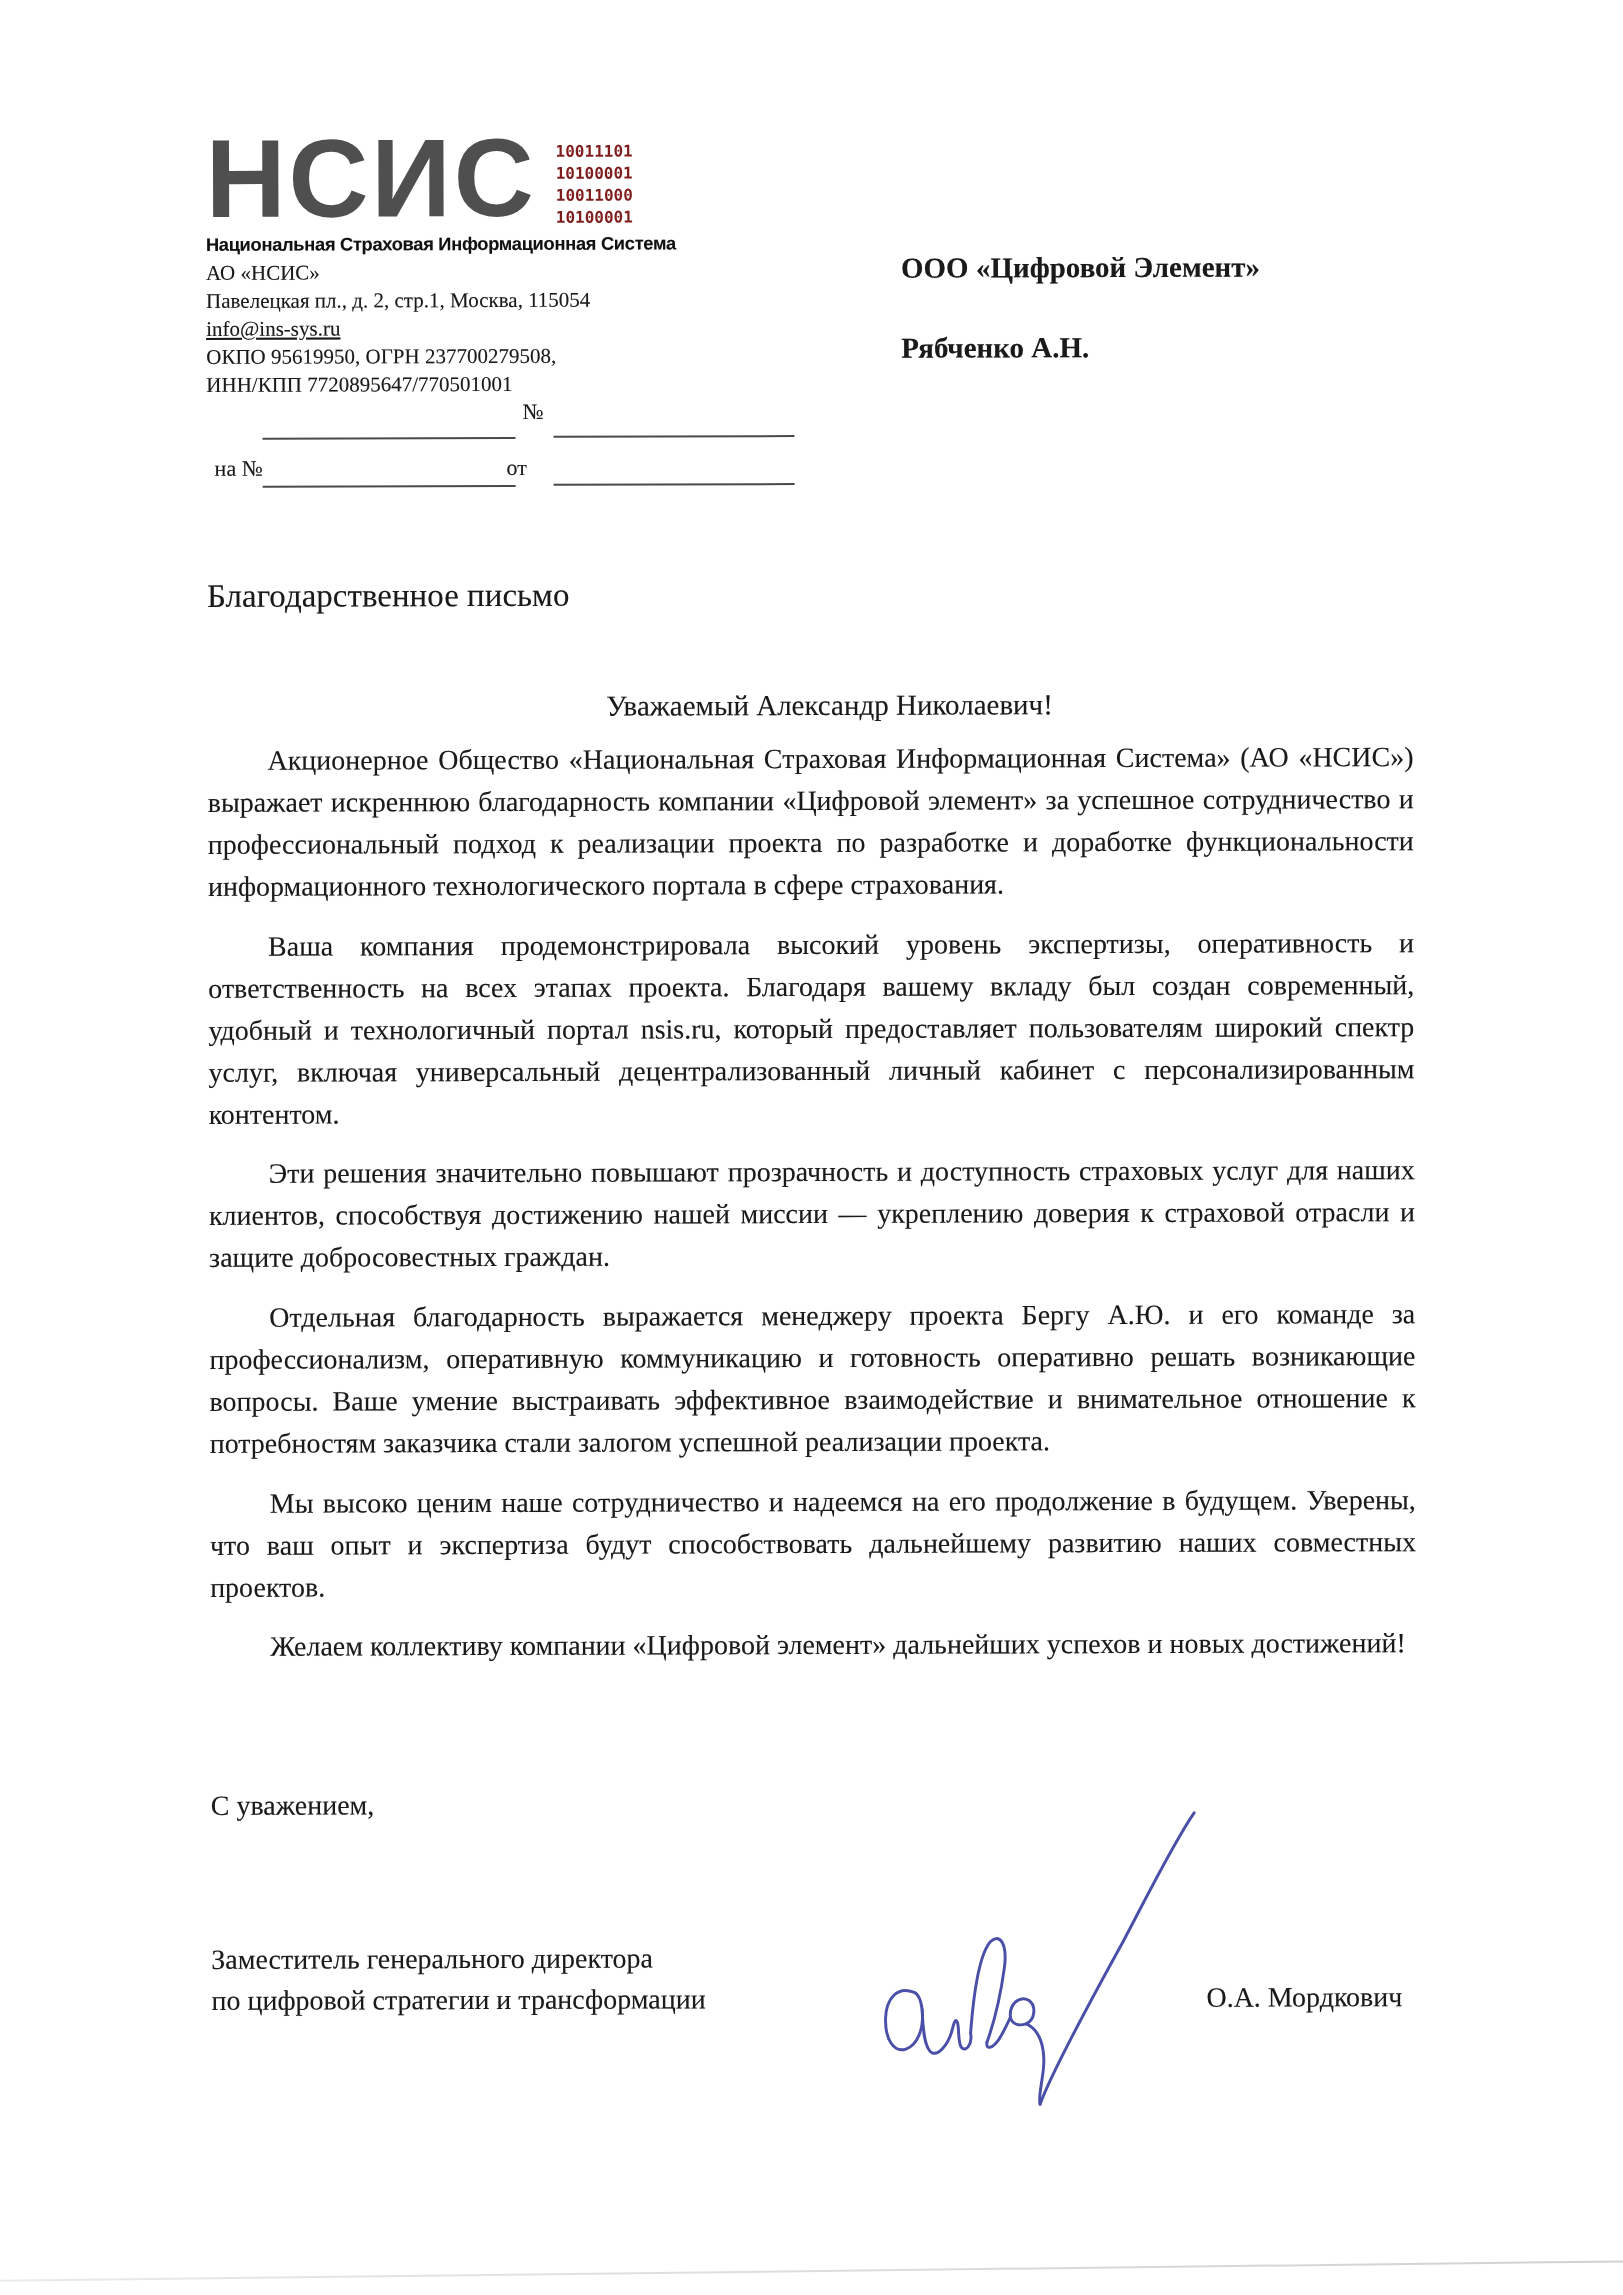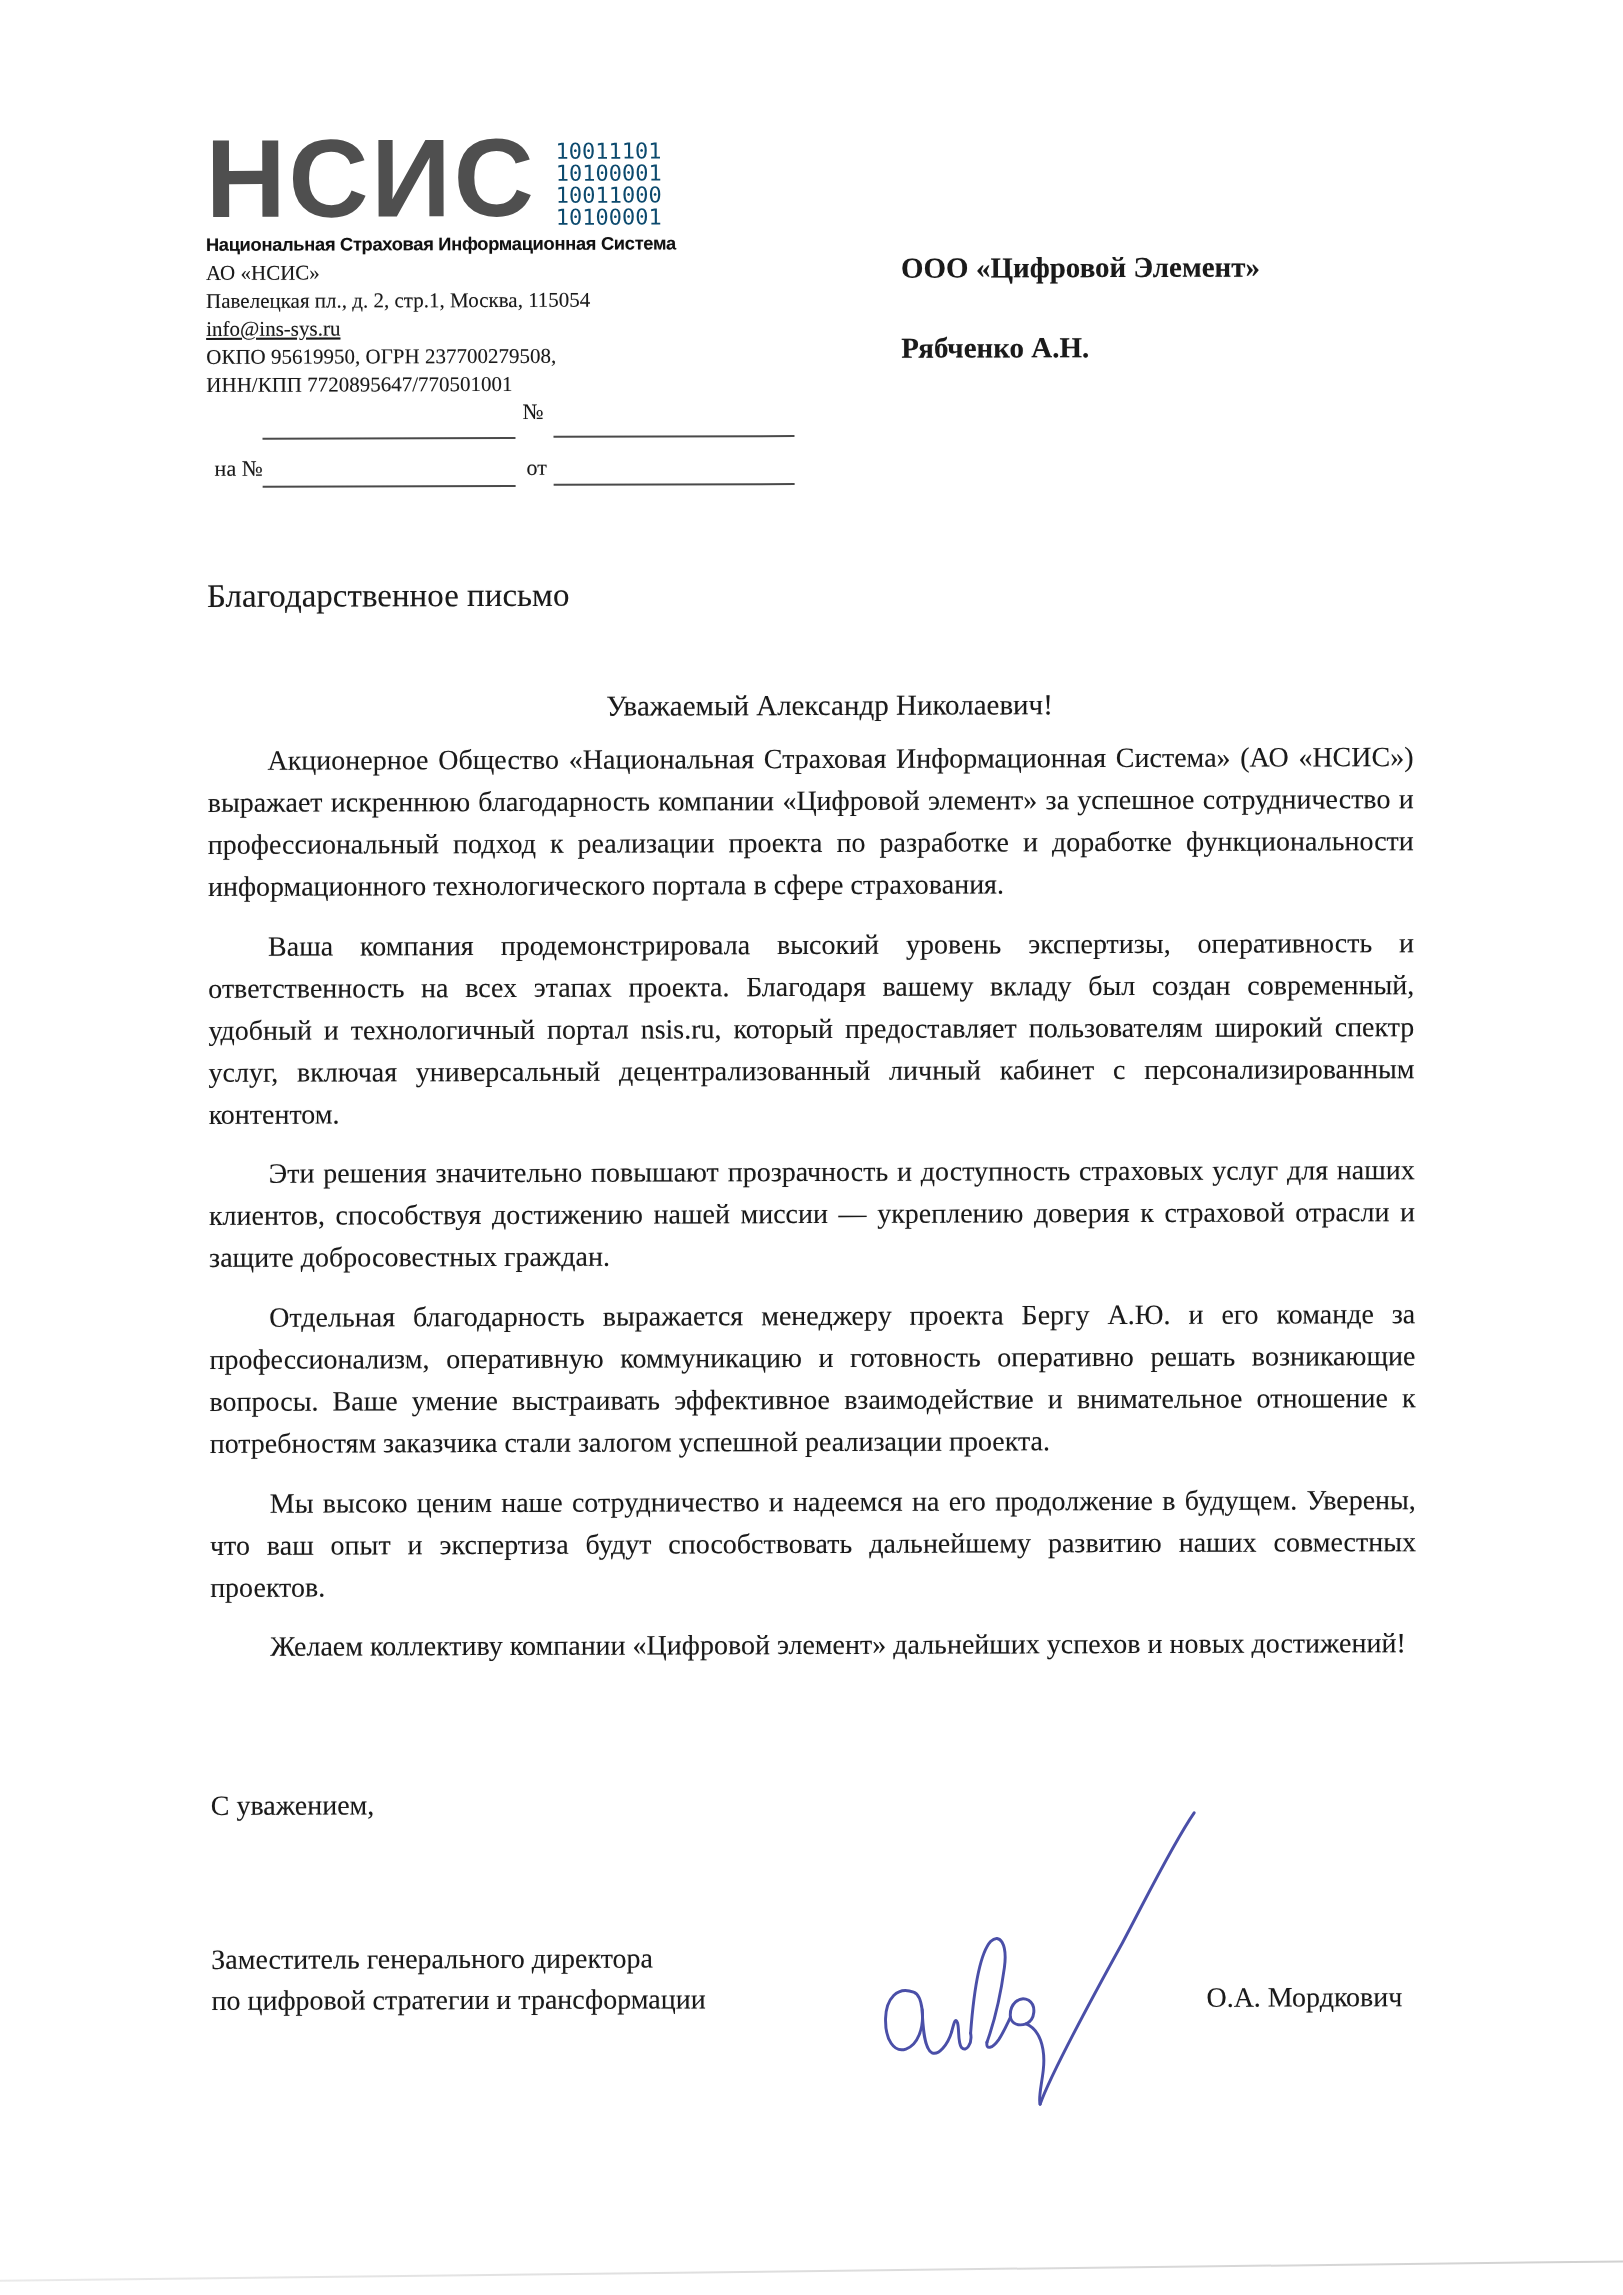--- a/index.html
+++ b/index.html
@@ -6,22 +6,22 @@
   body{width:1623px;height:2295px;overflow:hidden;position:relative;
        font-family:"Liberation Serif",serif;color:#1a1a1a;}
   .page{position:absolute;inset:0;background:#ffffff;}
   .rot{position:absolute;inset:0;transform:rotate(-0.18deg);transform-origin:50% 40%;}
   .abs{position:absolute;}
   .ink{color:#1a1a1a;text-shadow:0 0 0.7px rgba(20,20,20,.35);}
 
   
   .wordmark{font-family:"Liberation Sans",sans-serif;font-weight:bold;
             font-size:111px;line-height:1;letter-spacing:2.6px;color:#4f4f4f;}
-  .binary{font-family:"DejaVu Sans Mono",monospace;font-weight:normal;
-          font-size:22px;line-height:22px;letter-spacing:0;color:#0c4a6e;}
+  .binary{font-family:"DejaVu Sans Mono",monospace;font-weight:bold;
+          font-size:16px;line-height:22px;letter-spacing:0;color:#7f1d1d;}
   .tagline{font-family:"Liberation Sans",sans-serif;font-weight:bold;
            font-size:18.3px;letter-spacing:-0.3px;color:#111;white-space:nowrap;}
 
   
   .sender{font-size:21px;line-height:28px;white-space:nowrap;}
   .sender .email{text-decoration:underline;}
 
   
   .recipient-company,.recipient-person{font-weight:bold;font-size:29px;white-space:nowrap;}
 
@@ -71,21 +71,21 @@
   <div class="abs" style="left:903px;top:252px;">
     <div class="recipient-company ink">ООО «Цифровой Элемент»</div>
     <div class="recipient-person ink" style="margin-top:47px;">Рябченко А.Н.</div>
   </div>
 
   <div class="abs ref-label ink" style="left:524px;top:398px;">№</div>
   <div class="abs ref-line" style="left:264px;top:436px;width:253px;"></div>
   <div class="abs ref-line" style="left:555px;top:435px;width:241px;"></div>
 
   <div class="abs ref-label ink" style="left:216px;top:454px;">на №</div>
-  <div class="abs ref-label ink" style="left:528px;top:454px;">от</div>
+  <div class="abs ref-label ink" style="left:508px;top:454px;">от</div>
   <div class="abs ref-line" style="left:264px;top:484px;width:253px;"></div>
   <div class="abs ref-line" style="left:555px;top:483px;width:241px;"></div>
 
   <div class="abs title ink" style="left:208px;top:576px;">Благодарственное письмо</div>
   <div class="abs salutation ink" style="left:607px;top:689px;">Уважаемый Александр Николаевич!</div>
 
   <div class="abs bodytext ink" style="left:208px;top:738px;">
     <p>Акционерное Общество «Национальная Страховая Информационная Система» (АО «НСИС») выражает искреннюю благодарность компании «Цифровой элемент» за успешное сотрудничество и профессиональный подход к реализации проекта по разработке и доработке функциональности информационного технологического портала в сфере страхования.</p>
     <p>Ваша компания продемонстрировала высокий уровень экспертизы, оперативность и ответственность на всех этапах проекта. Благодаря вашему вкладу был создан современный, удобный и технологичный портал nsis.ru, который предоставляет пользователям широкий спектр услуг, включая универсальный децентрализованный личный кабинет с персонализированным контентом.</p>
     <p>Эти решения значительно повышают прозрачность и доступность страховых услуг для наших клиентов, способствуя достижению нашей миссии — укреплению доверия к страховой отрасли и защите добросовестных граждан.</p>

